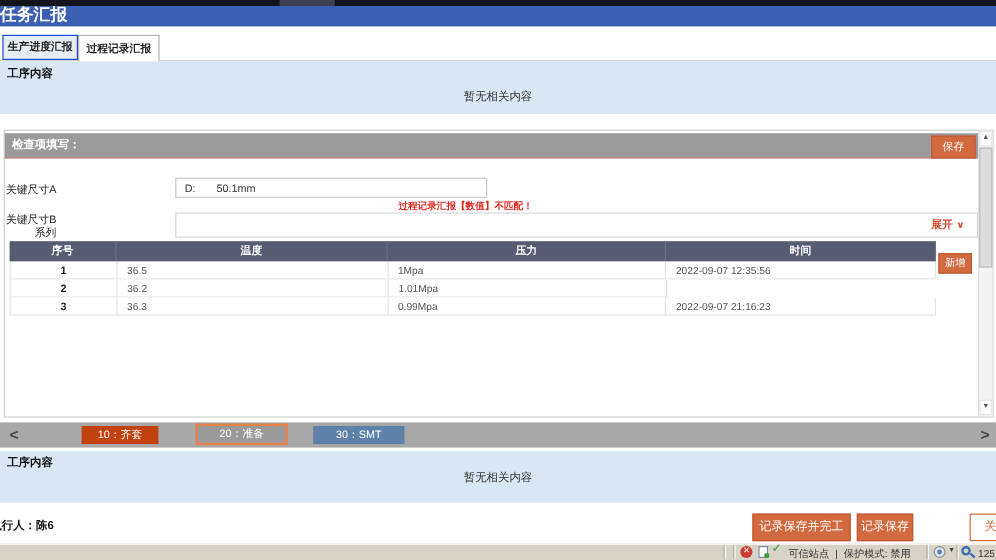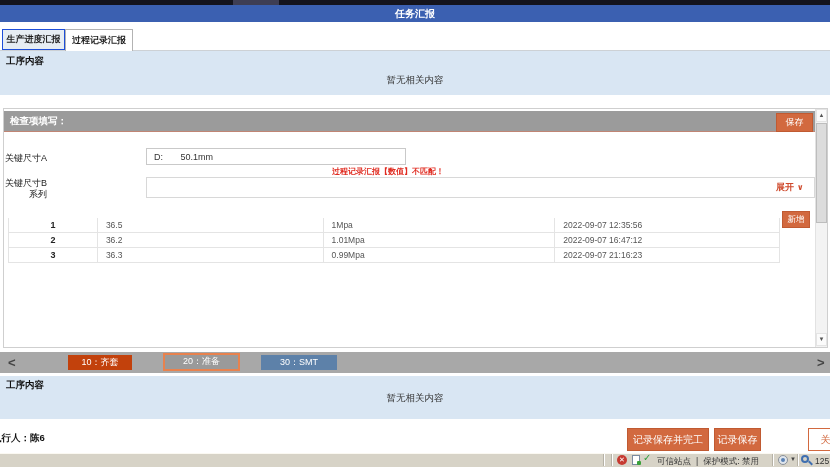--- a/index.html
+++ b/index.html
@@ -3,22 +3,22 @@
 <meta charset="utf-8">
 <style>
   html,body{margin:0;padding:0;background:#fff;}
   .screen{position:relative;width:830px;height:467px;overflow:hidden;background:#fff;
           font-family:"Liberation Sans","DejaVu Sans",sans-serif;}
   .screen *{position:absolute;box-sizing:border-box;}
 
   .top-strip{left:0;top:0;width:830px;height:5px;background:#14141d;}
   .top-notch{left:233px;top:0;width:46px;height:5px;background:#3e3e54;}
   .title-bar{left:0;top:5px;width:830px;height:17px;background:#3b60b1;}
-  .title-text{position:static;display:block;color:#fff;font-size:10px;line-height:17px;
-              text-align:center;font-weight:bold;font-family:Liberation Serif, serif;}
+  .title-text{position:static;display:block;color:#fff;font-size:14px;line-height:17px;
+              text-align:left;font-weight:bold;font-family:Liberation Serif, serif;}
 
   .tab{top:29px;height:21px;font-size:9px;font-weight:bold;color:#1c1c1c;text-align:center;}
   .tab-inactive{left:2px;width:63px;background:#e6edf3;border:1px solid #1d4ed8;line-height:19px;}
   .tab-active{left:65px;width:68px;height:22px;background:#fff;border:1px solid #b3b3b3;
               border-bottom:0;line-height:20px;z-index:3;}
   .tab-underline{left:0;top:50px;width:830px;height:1px;background:#cdd1d5;}
 
   .panel-blue{left:0;width:830px;background:#d9e6f3;}
   .panel1{top:51px;height:44px;}
   .panel2{top:376px;height:43px;}
@@ -123,31 +123,36 @@
 
   <div class="fa-label">关键尺寸A</div>
   <input class="fa-input" value="D:       50.1mm" style="">
   <div class="error-text">过程记录汇报【数值】不匹配！</div>
 
   <div class="fb-label1">关键尺寸B</div>
   <div class="fb-label2">系列</div>
   <div class="fb-box"></div>
   <div class="expand-link"><span style="position:static">展开</span><span class="expand-chevron">∨</span></div>
 
+  <div class="tbl-head">
+    <span class="th-cell c0">序号</span>
+    <span class="th-cell c1">温度</span>
+    <span class="th-cell c2">压力</span>
+    <span class="th-cell c3">时间</span>
+  </div>
   <div class="trow tr1">
     <span class="td-cell td-serial c0">1</span>
     <span class="td-cell c1">36.5</span>
     <span class="td-cell c2">1Mpa</span>
     <span class="td-cell c3">2022-09-07 12:35:56</span>
   </div>
   <div class="trow tr2">
     <span class="td-cell td-serial c0">2</span>
     <span class="td-cell c1">36.2</span>
     <span class="td-cell c2">1.01Mpa</span>
-    <span class="td-cell c3">2022-09-07 16:47:12</span>
   </div>
   <div class="trow tr3">
     <span class="td-cell td-serial c0">3</span>
     <span class="td-cell c1">36.3</span>
     <span class="td-cell c2">0.99Mpa</span>
     <span class="td-cell c3">2022-09-07 21:16:23</span>
   </div>
   <div class="btn-orange add-btn">新增</div>
 
   <div class="scrollbar">

